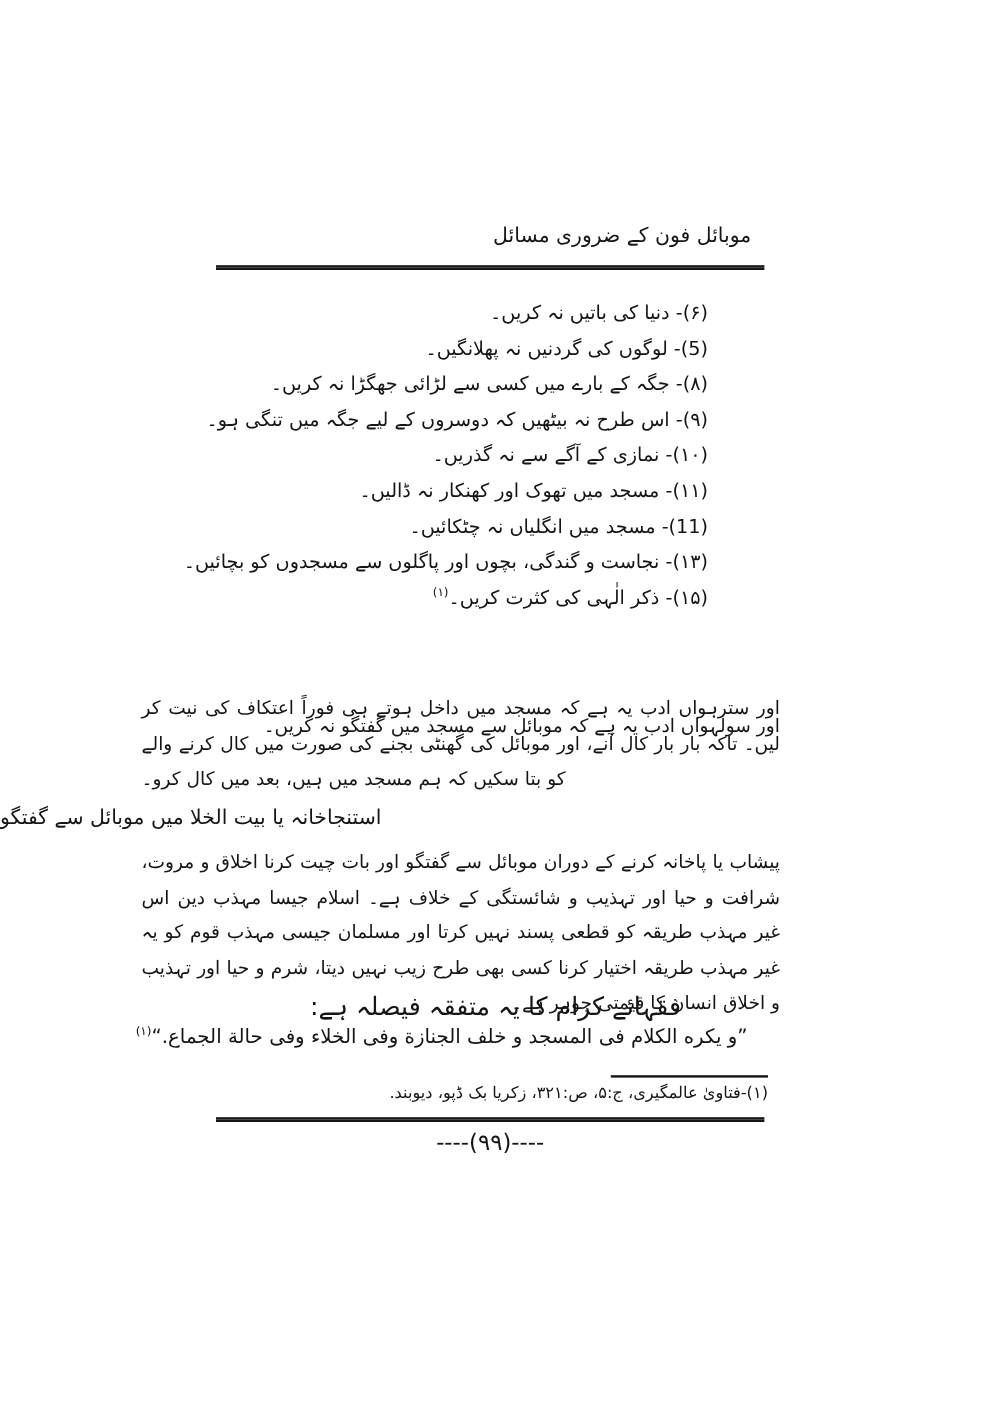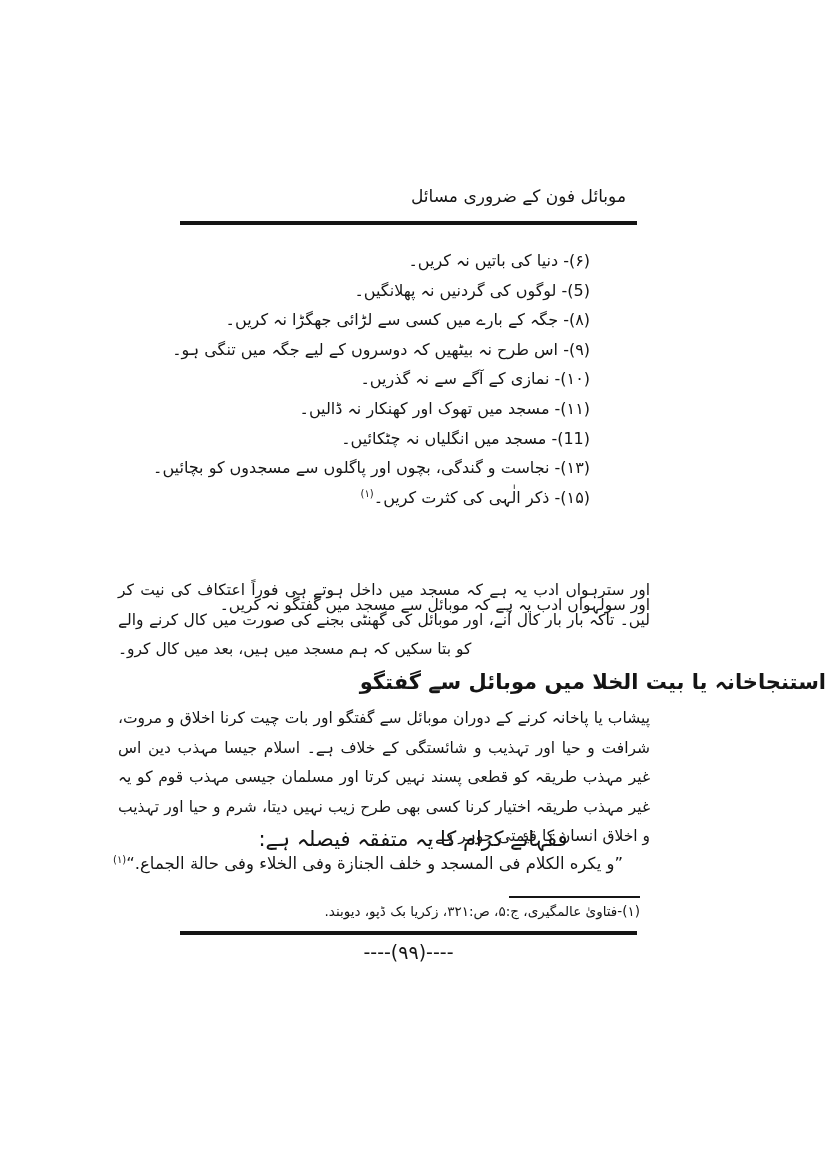--- a/index.html
+++ b/index.html
@@ -54,23 +54,23 @@
   .para-seventeenth {
     top: 576px;
     text-align: justify;
     text-align-last: left;
   }
   .section-heading {
     position: absolute;
     top: 663px;
     left: 0;
     width: 826px;
-    text-align: right;
-    font-size: 21px;
-    font-weight: bold;
+    text-align: left;
+    font-size: 17px;
+    font-weight: normal;
     line-height: 38px;
   }
   .section-body { top: 704px; text-align: justify; }
   .verdict-line {
     position: absolute;
     top: 827px;
     left: 0;
     width: 826px;
     text-align: center;
     font-size: 21px;

